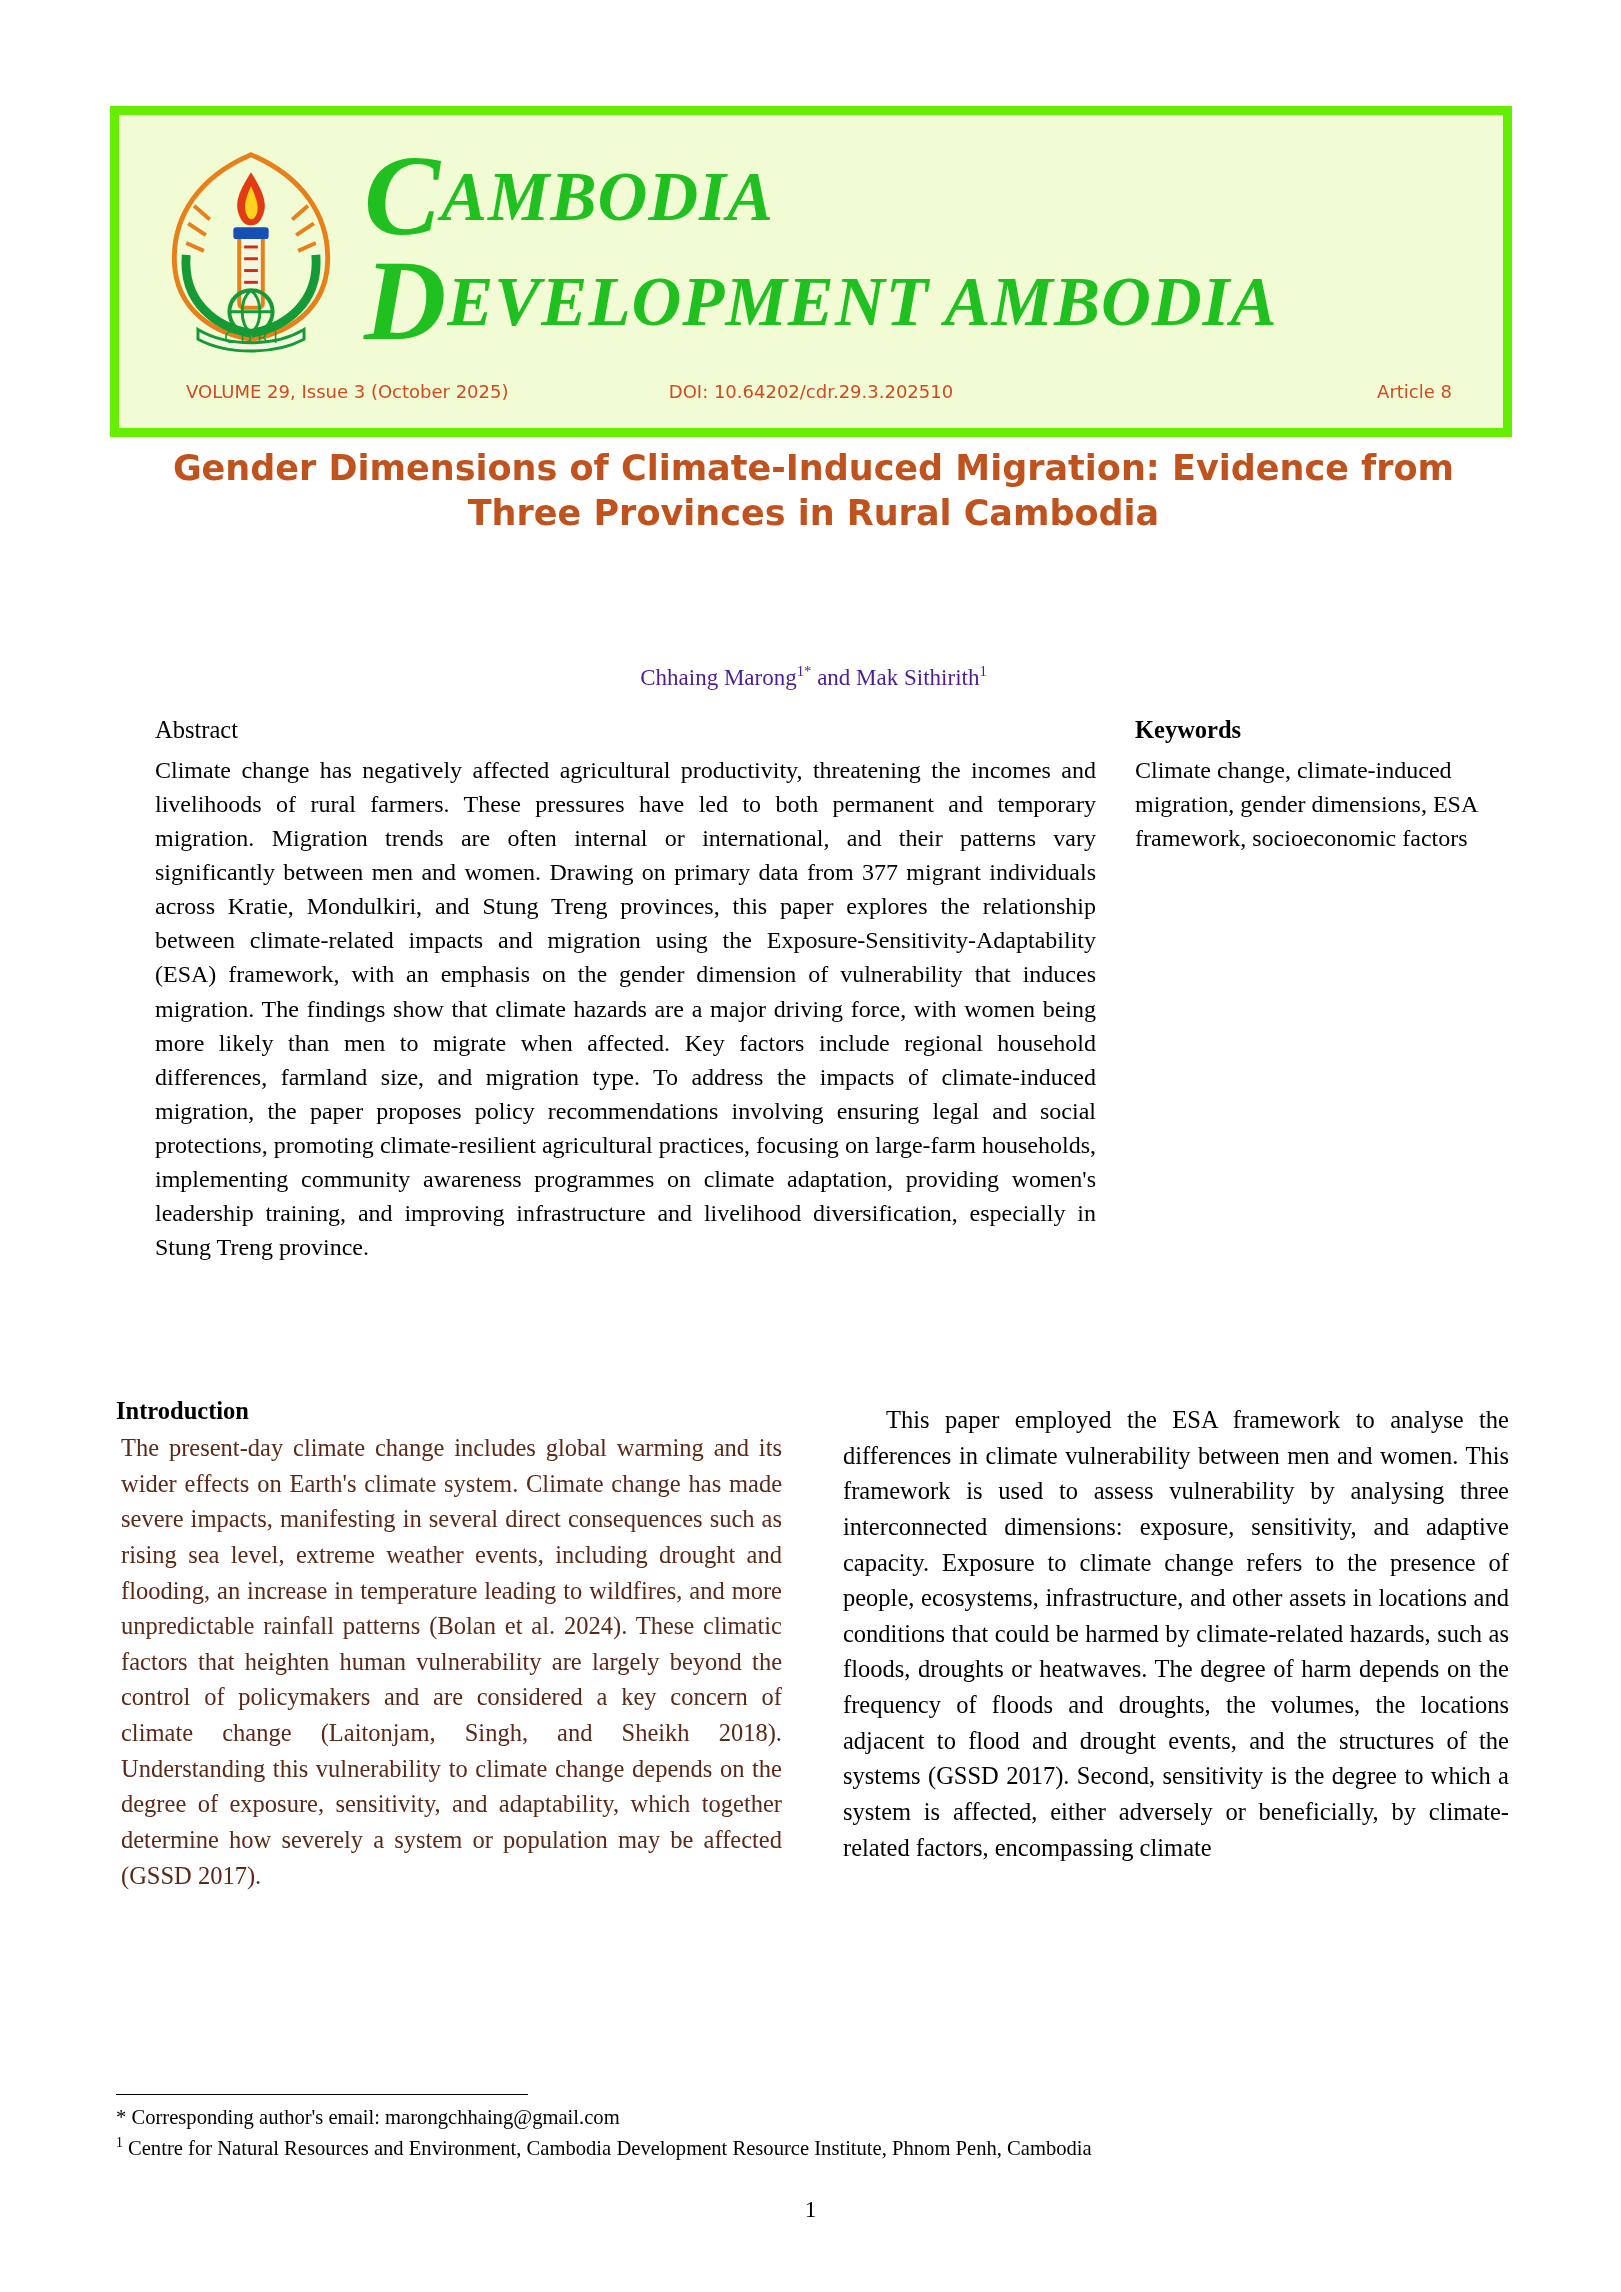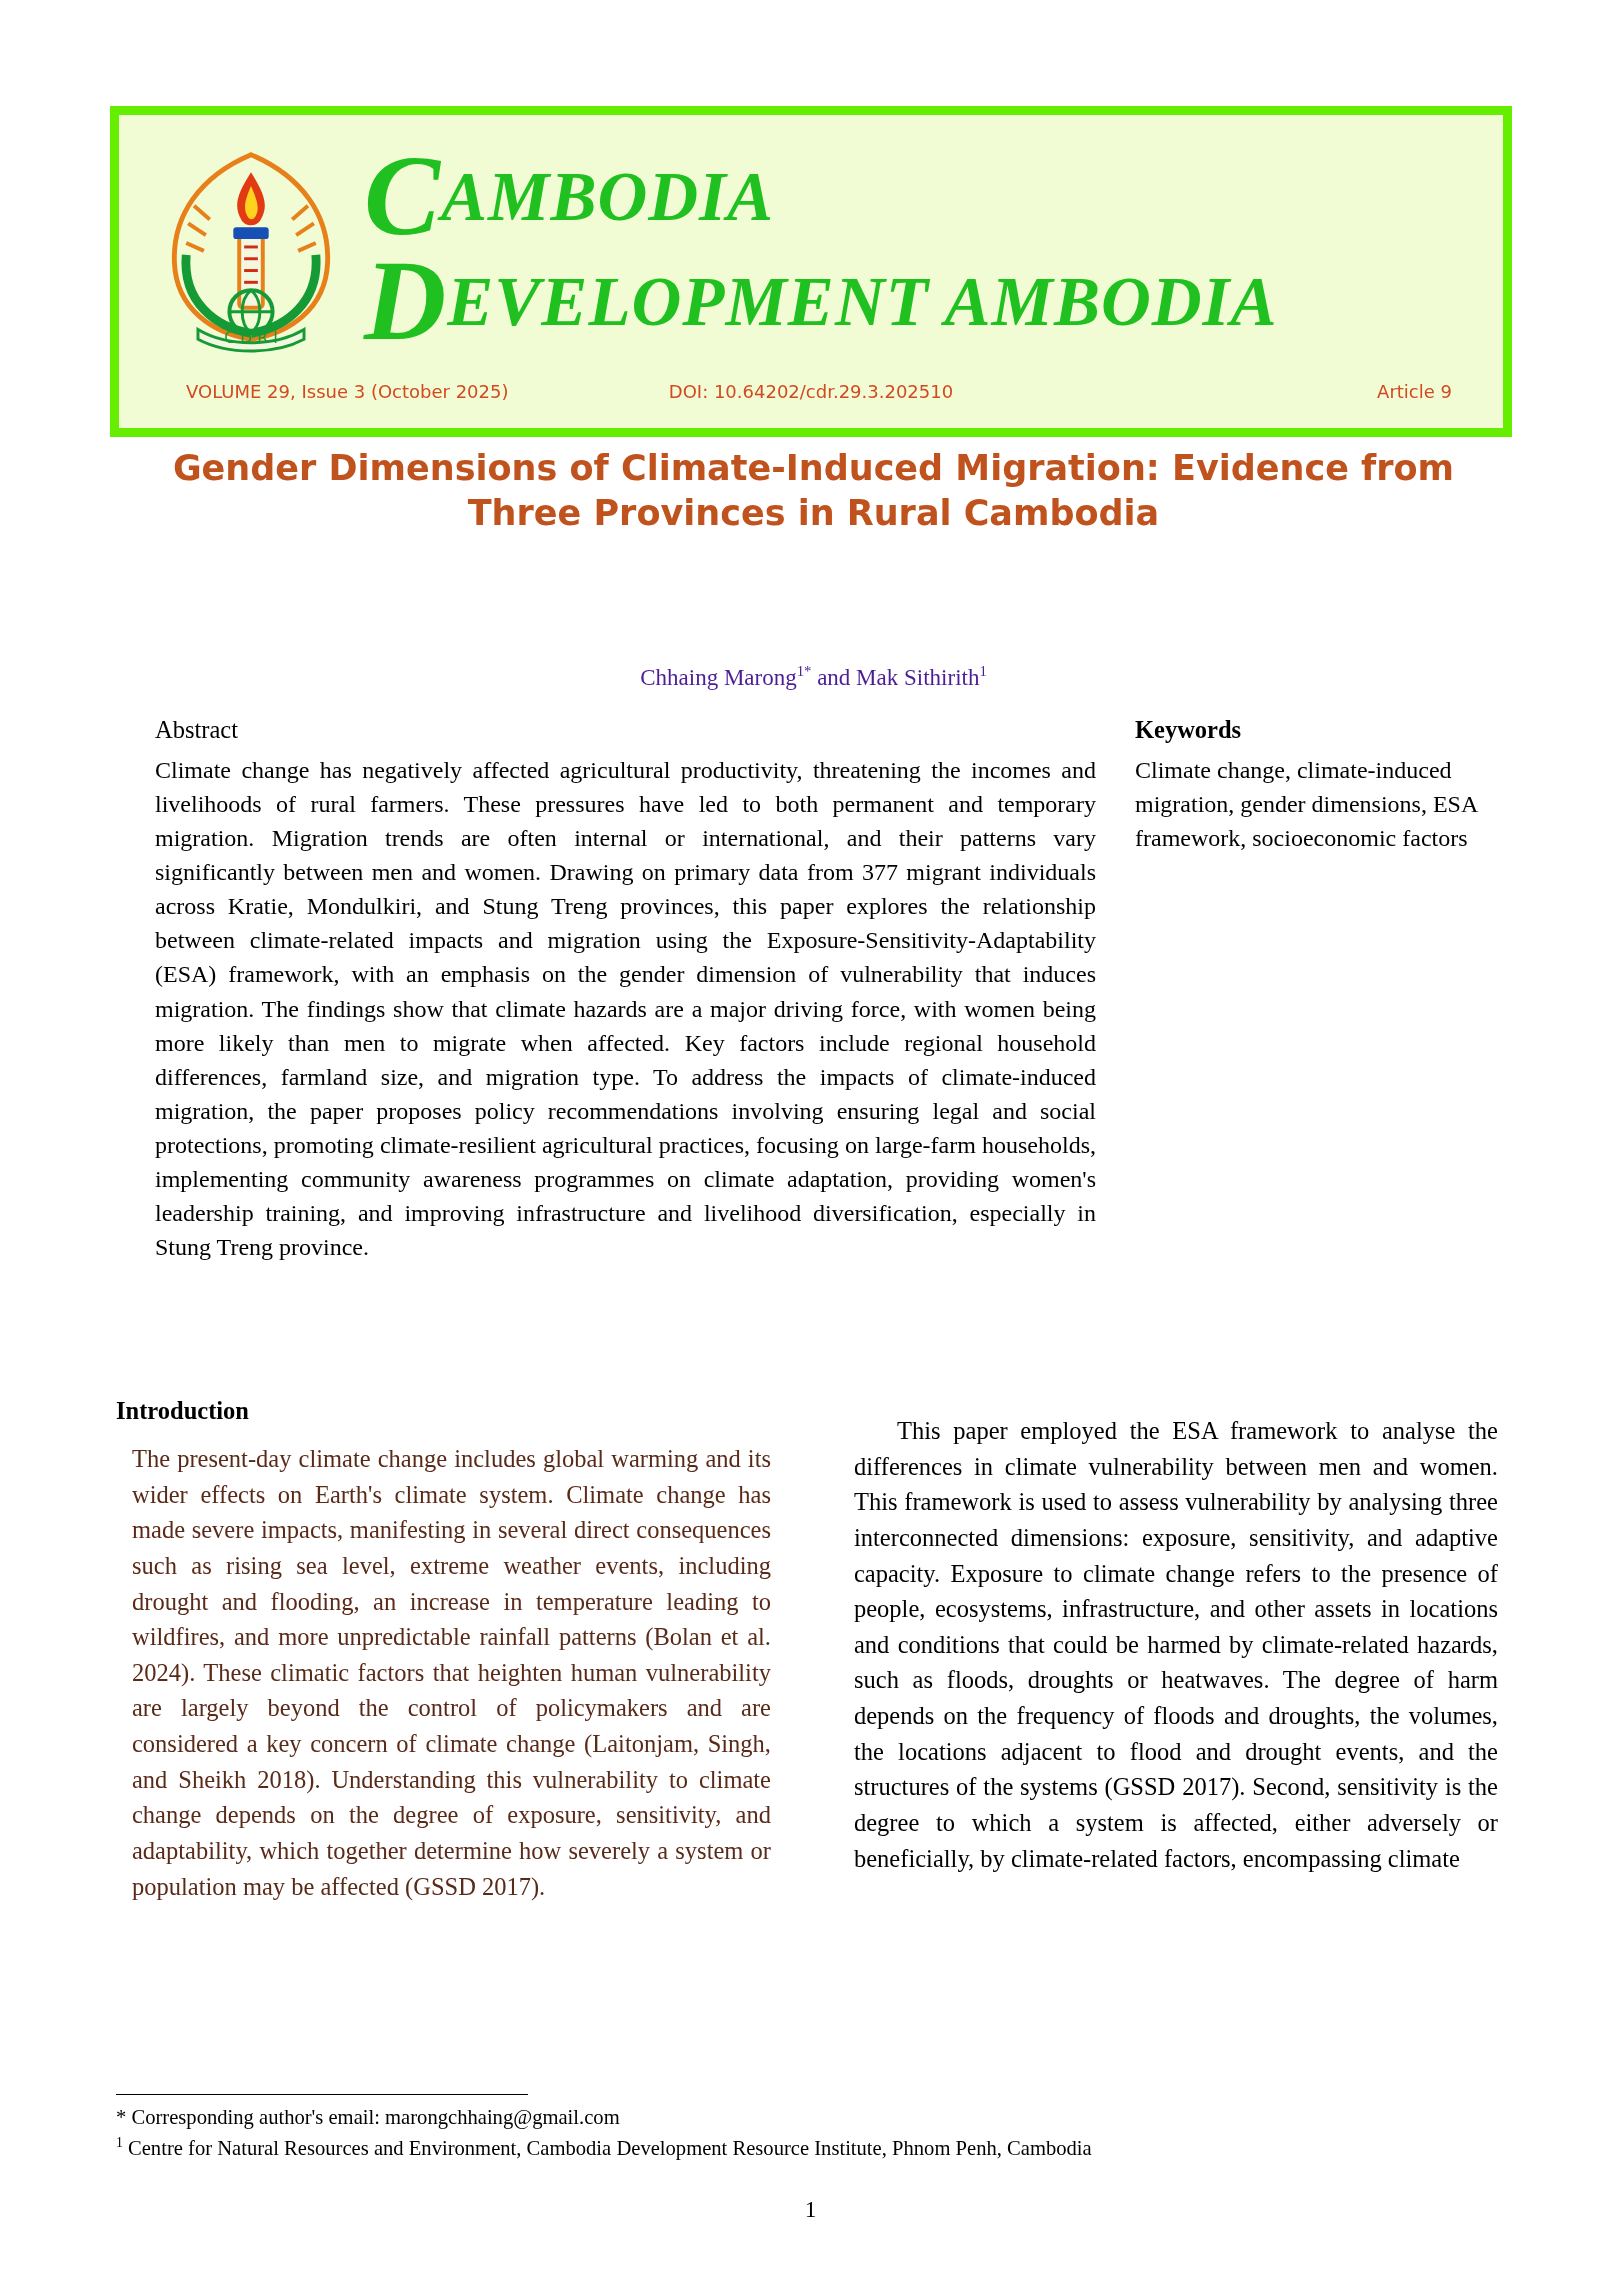--- a/index.html
+++ b/index.html
@@ -176,21 +176,21 @@
   .section-head {
     font-weight: bold;
     font-size: 24.5px;
     margin: 0 0 3.9px 0;
   }
   .body-text {
     font-size: 24.5px;
     line-height: 1.455;
     text-align: justify;
     text-justify: inter-word;
-    margin: 16px;
+    margin: 5px;
   }
   .col-left .body-text { color: #5a2a18; }
   .indent { text-indent: 43px; }
 
   
   .footnote-rule {
     position: absolute;
     left: 116px;
     top: 2094px;
     width: 412px;
@@ -267,21 +267,21 @@
         </div>
         <div class="cdr-line2">
           <span class="drop">D</span><span>EVELOPMENT AMBODIA</span>
         </div>
       </div>
 
 
       <div class="mast-footer">
         <span class="vol">VOLUME 29, Issue 3 (October 2025)</span>
         <span class="doi">DOI: 10.64202/cdr.29.3.202510</span>
-        <span class="art">Article 9</span>
+        <span class="art">Article 8</span>
       </div>
     </div>
   </div>
 
   <div class="article-title">Gender Dimensions of Climate-Induced Migration: Evidence from Three Provinces in Rural Cambodia</div>
 
   <div class="authors">
     <span>Chhaing Marong</span><sup>1*</sup><span> and Mak Sithirith</span><sup>1</sup>
   </div>
 

